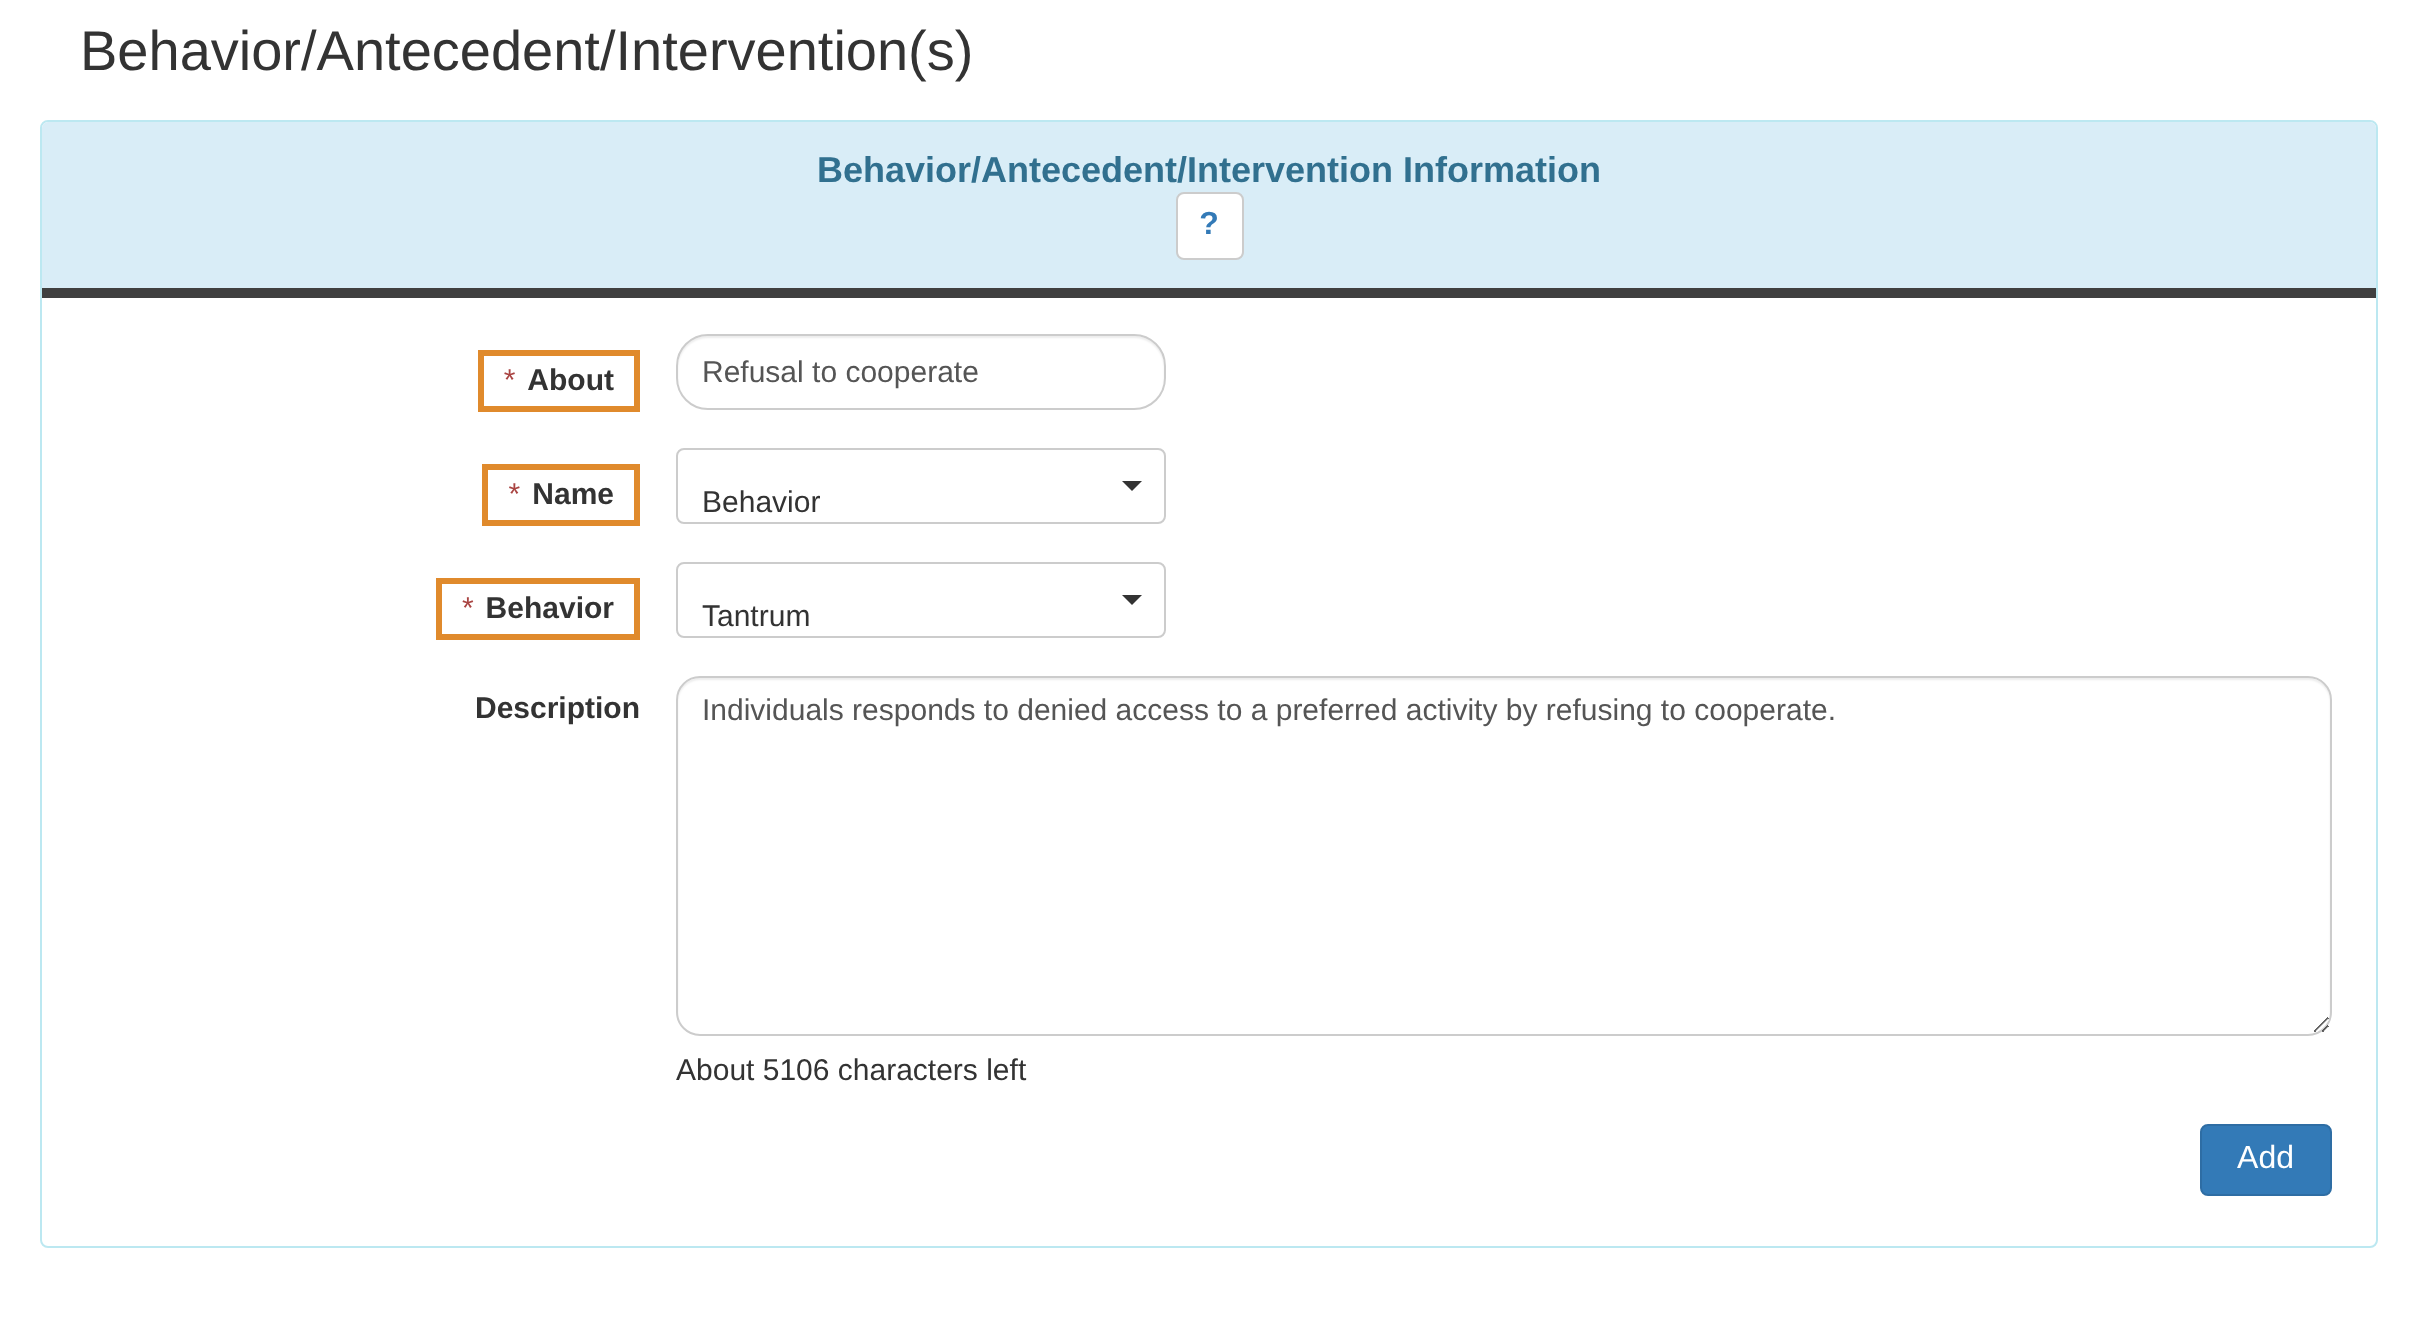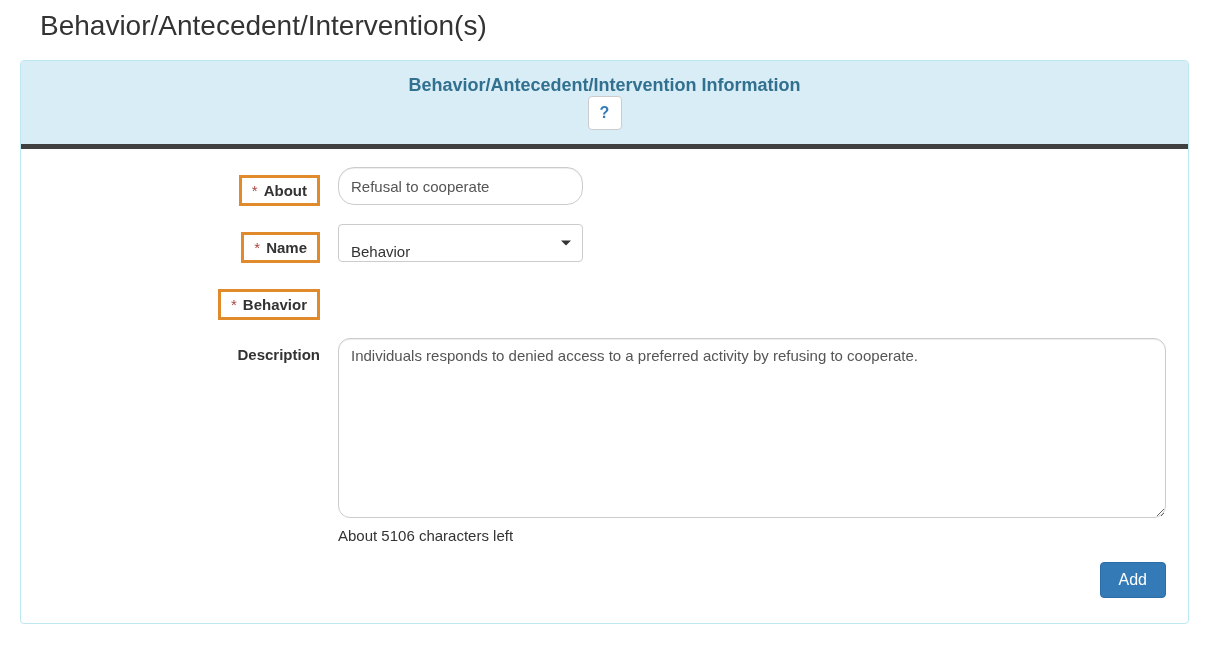--- a/index.html
+++ b/index.html
@@ -212,20 +212,28 @@
       </div>
     </div>
 
     <div class="form-row">
       <div class="label-col">
         <div class="label-box highlighted">
           <span class="required-star">*</span>
           <span class="field-label">Behavior</span>
         </div>
       </div>
+      <div class="input-col">
+        <div class="select-wrap">
+          <div class="select-box">
+            <span>Tantrum</span>
+          </div>
+          <span class="caret"></span>
+        </div>
+      </div>
     </div>
 
     <div class="form-row">
       <div class="label-col">
         <div class="label-box">
           <span class="field-label">Description</span>
         </div>
       </div>
       <div class="input-col">
         <textarea class="textarea-input" style="">Individuals responds to denied access to a preferred activity by refusing to cooperate.</textarea>

